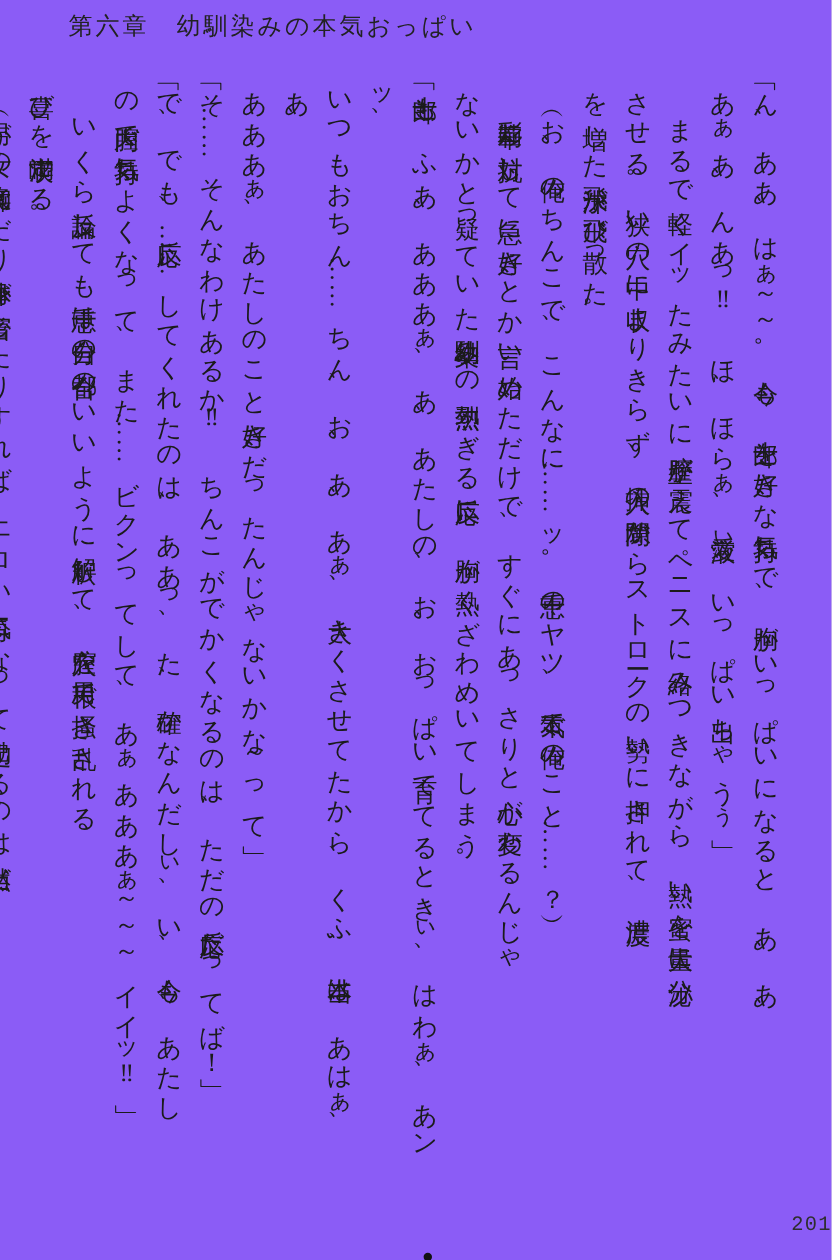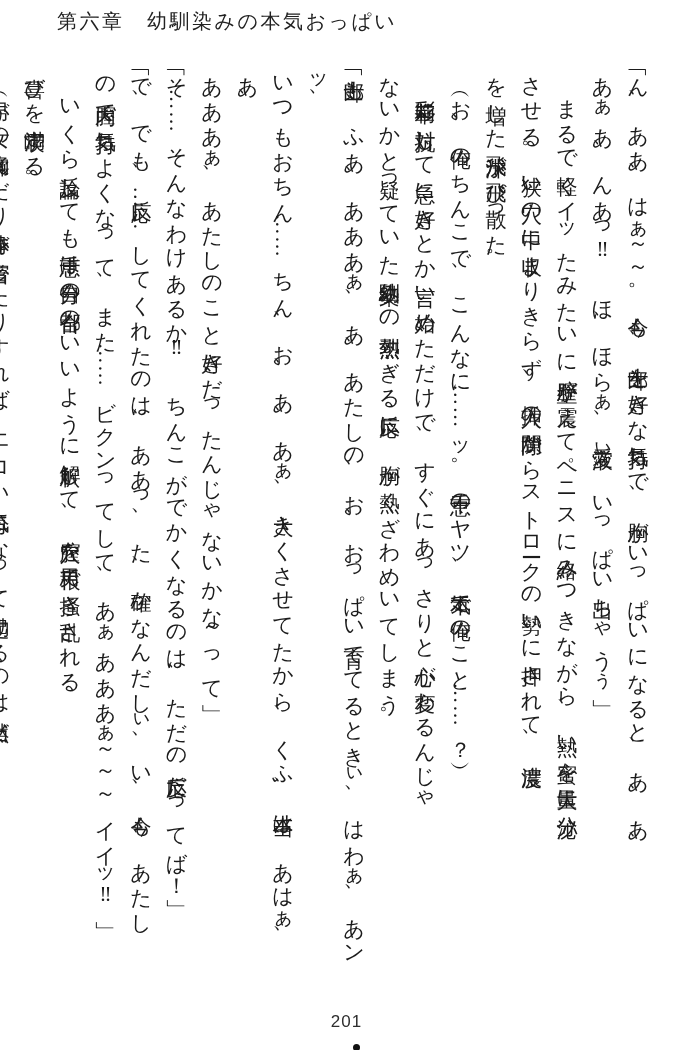--- a/index.html
+++ b/index.html
@@ -5,21 +5,21 @@
   html, body {
     margin: 0;
     padding: 0;
     background: #e8e8e8;
   }
   .page {
     position: relative;
     width: 693px;
     height: 1050px;
     margin: 0 auto;
-    background: #ffffff;
+    background: #8b5cf6;
     color: #1b1b1b;
     font-family: "Liberation Serif", "DejaVu Serif", serif;
     overflow: hidden;
   }
   .chapter-header {
     position: absolute;
     left: 57px;
     top: 8px;
     font-size: 20px;
     letter-spacing: 2.5px;
@@ -40,22 +40,22 @@
   .text-body p {
     margin: 0;
     padding: 0;
     white-space: pre-wrap;
   }
   .page-number {
     position: absolute;
     left: 0;
     right: 0;
     top: 1012px;
-    text-align: center;
-    font-family: Liberation Sans, sans-serif;
+    text-align: right;
+    font-family: Liberation Mono, monospace;
     font-size: 17px;
     letter-spacing: 1px;
     color: #2e2e2e;
   }
   .page-dot {
     position: absolute;
     left: 353px;
     top: 1044px;
     width: 7px;
     height: 7px;

